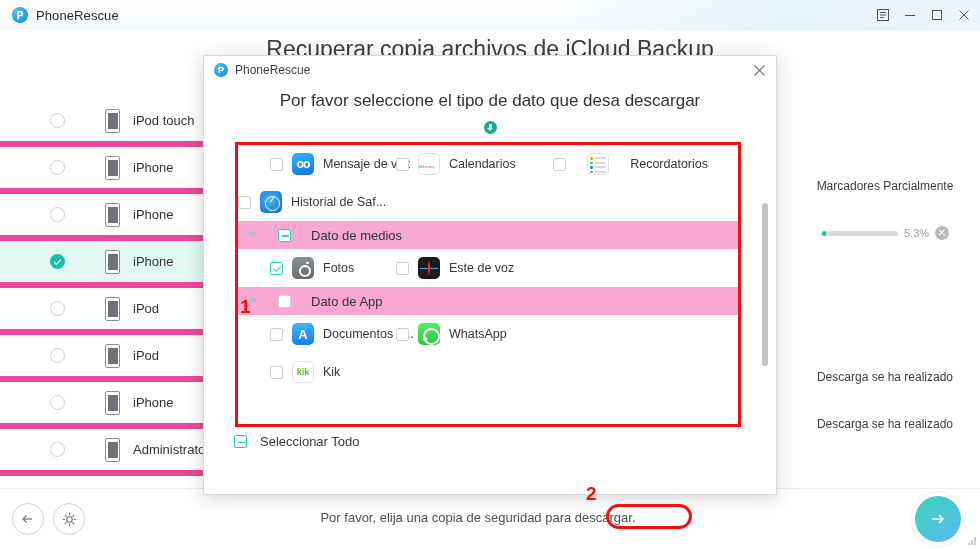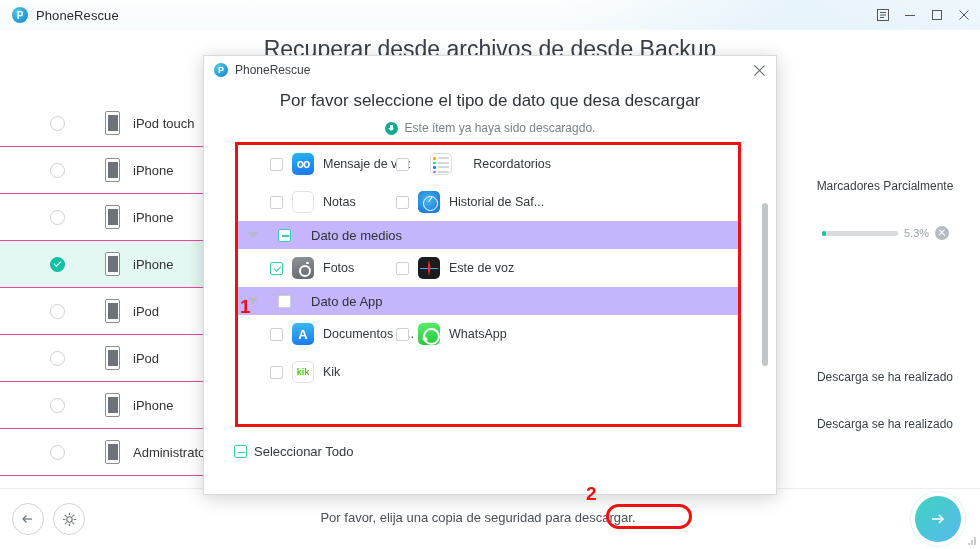--- a/index.html
+++ b/index.html
@@ -55,21 +55,21 @@
     text-align: center; font-size: 23px; color: #3a3f45; font-weight: 400;
   }
 
   
   #device-list {
     position: absolute; top: 100px; left: 0; width: 310px;
     border-right: 1px solid #ececec;
   }
   .device-row {
     height: 47px; display: flex; align-items: center;
-    border-bottom: 1px solid #ec4899;
+    border-bottom: 6px solid #ec4899;
     padding-left: 46px; position: relative;
   }
   .device-row.selected { background: #e3f7f3; }
   .radio {
     position: absolute; left: 50px; width: 15px; height: 15px;
     border: 1px solid #cfcfcf; border-radius: 50%; background: #fff;
   }
   .device-row.selected .radio {
     border: none; background: #11c1a4;
   }
@@ -201,21 +201,21 @@
 
   
   #type-list {
     position: absolute; left: 34px; top: 89px; width: 500px; height: 279px;
     overflow: hidden; background: #fff;
   }
   .grid-row {
     display: flex; height: 38px; align-items: center;
   }
   .group-row {
-    height: 28px; display: flex; align-items: center; background: #c4b5fd;
+    height: 28px; display: flex; align-items: center; background: #f9a8d4;
     padding-left: 10px; gap: 20px;
   }
   .tri {
     width: 0; height: 0; border-left: 5px solid transparent; border-right: 5px solid transparent;
     border-top: 6px solid #b7bbbf;
   }
   .group-label { font-size: 13px; color: #2f3438; }
   .cell {
     display: flex; align-items: center; gap: 9px; flex: none;
   }
@@ -318,21 +318,21 @@
   }
   #list-scrollbar-thumb {
     position: absolute; left: 0; top: 58px; width: 6px; height: 163px; background: #c2c5c8; border-radius: 3px;
   }
 
   
   #modal-footer {
     position: absolute; left: 0; bottom: 0; width: 100%; height: 68px;
   }
   #select-all {
-    position: absolute; left: 30px; top: 18px; display:flex; align-items:center; gap:7px;
+    position: absolute; left: 30px; top: 8px; display:flex; align-items:center; gap:13px;
   }
   #select-all .lbl { font-size: 13px; color: #33383d; }
 </style>
 </head>
 <body>
 
 <div id="app-window">
 
   <div id="titlebar">
     <div id="titlebar-deco"></div>
@@ -359,21 +359,21 @@
       </div>
       <div class="wc">
         <svg width="12" height="12" viewBox="0 0 12 12">
             <line x1="1.5" y1="1.5" x2="10.5" y2="10.5" stroke="#555"></line>
             <line x1="10.5" y1="1.5" x2="1.5" y2="10.5" stroke="#555"></line>
           </svg>
       </div>
     </div>
   </div>
 
-  <div id="bg-page-title">Recuperar desde archivos de desde Backup</div>
+  <div id="bg-page-title">Recuperar copia archivos de iCloud Backup</div>
 
   <div id="device-list">
     <div class="device-row">
       <span class="radio"></span>
       <span class="phone-icon">
           <i></i>
         </span>
       <span class="device-name">iPod touch</span>
     </div>
     <div class="device-row">
@@ -482,30 +482,37 @@
         <svg width="13" height="13" viewBox="0 0 13 13">
             <line x1="1.5" y1="1.5" x2="11.5" y2="11.5" stroke="#6a6f74" stroke-width="1.1"></line>
             <line x1="11.5" y1="1.5" x2="1.5" y2="11.5" stroke="#6a6f74" stroke-width="1.1"></line>
           </svg>
       </div>
     </div>
 
     <div id="modal-heading">Por favor seleccione el tipo de dato que desa descargar</div>
     <div id="modal-subline">
       <span class="dl-badge"></span>
-      <span>Este ítem ya haya sido descaragdo.</span>
     </div>
 
     <div id="type-list">
 
       <div class="grid-row">
         <div class="cell c1">
           <span class="cb"></span>
           <span class="ico ico-voicemail"></span>
           <span class="item-label">Mensaje de voz</span>
+        </div>
+        <div class="cell c2">
+          <span class="cb"></span>
+          <span class="ico ico-calendar">
+            <span class="cal-h">Miércoles</span>
+            
+          </span>
+          <span class="item-label">Calendarios</span>
         </div>
         <div class="cell c3">
           <span class="cb"></span>
           <span class="ico ico-reminders">
             <span class="rl">
                 <i class="dot" style="background:#ff9f0a"></i>
                 <i class="bar"></i>
               </span>
             <span class="rl">
                 <i class="dot" style="background:#34c759"></i>
@@ -518,27 +525,20 @@
             <span class="rl">
                 <i class="dot" style="background:#bf5af2"></i>
                 <i class="bar"></i>
               </span>
           </span>
           <span class="item-label">Recordatorios</span>
         </div>
       </div>
 
       <div class="grid-row">
-        <div class="cell c1">
-          <span class="cb"></span>
-          <span class="ico ico-notes">
-            <span class="nh"></span><span class="nl"></span><span class="nl"></span><span class="nl"></span>
-          </span>
-          <span class="item-label">Notas</span>
-        </div>
         <div class="cell c2">
           <span class="cb"></span>
           <span class="ico ico-safari"></span>
           <span class="item-label">Historial de Saf...</span>
         </div>
       </div>
 
       <div class="group-row">
         <span class="tri"></span>
         <span class="cb indeterminate"></span>

